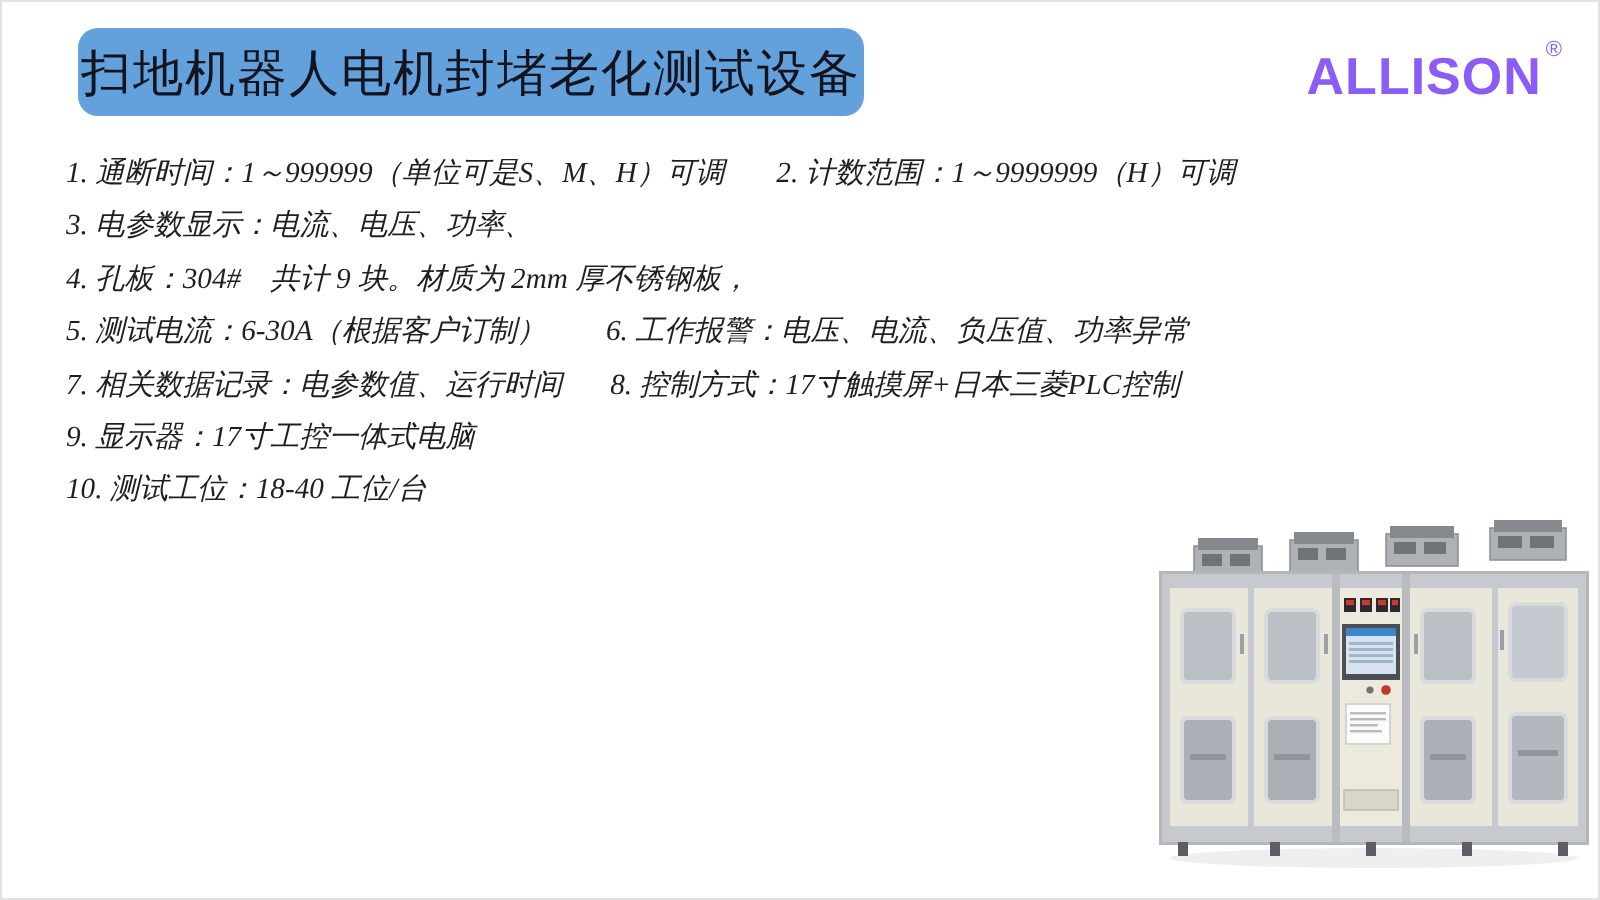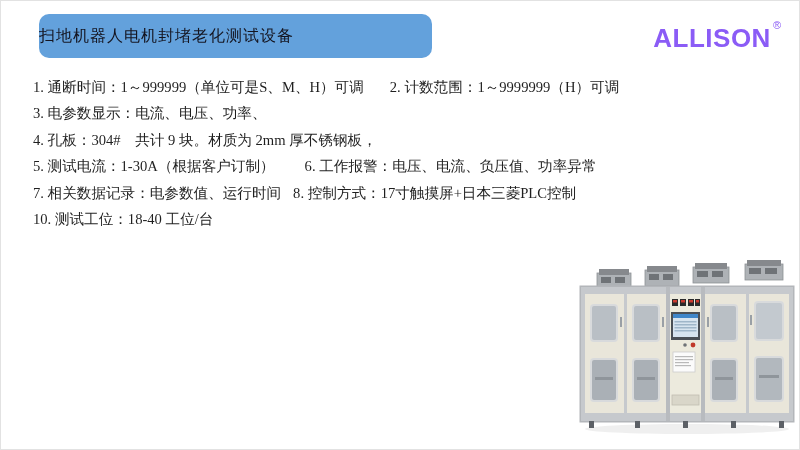--- a/index.html
+++ b/index.html
@@ -11,22 +11,22 @@
     position: relative;
     overflow: hidden;
     border: 1px solid #e2e2e2;
   }
   .title-badge {
     position: absolute;
     left: 38px; top: 13px;
     width: 393px; height: 44px;
     background: #63a1dc;
     border-radius: 10px;
-    display: flex; align-items: center; 
-    font-size: 16px;
+    display: flex; align-items: center; justify-content: center;
+    font-size: 25px;
     letter-spacing: 1px;
     color: #14141f;
   }
   .logo {
     position: absolute;
     right: 18px; top: 22px;
     display: flex; align-items: flex-start;
     font-family: "Liberation Sans", "DejaVu Sans", sans-serif;
     color: #8b5cf6;
     font-weight: bold;
@@ -42,30 +42,30 @@
     line-height: 22.4px;
   }
   .sec-heading { margin-bottom: 0; }
   .sec-heading .num { margin-right: 10px; }
   .overview-para {
     text-align: justify;
     text-indent: 8px;
     margin-bottom: 2px;
   }
   .params-heading { margin-top: 1px; }
-  .params-list { margin-top: 3px; }
+  .params-list { margin-top: 3px; font-style: italic; }
   .param-row {
     padding-left: 12px;
     line-height: 26.4px;
     white-space: nowrap;
   }
   .param-row .right { display: inline-block; }
   .gap-a { margin-left: 26px; }
   .gap-b { margin-left: 30px; }
-  .gap-c { margin-left: 12px; }
+  .gap-c { margin-left: 24px; }
   .equipment {
     position: absolute;
     left: 572px; top: 256px;
     width: 228px; height: 192px;
   }
 </style>
 </head>
 <body>
 
 <div class="title-badge">
@@ -84,24 +84,27 @@
     <div class="param-row">
       <span>1. 通断时间：1～999999（单位可是S、M、H）可调</span><span class="right gap-a">2. 计数范围：1～9999999（H）可调</span>
     </div>
     <div class="param-row">
       <span>3. 电参数显示：电流、电压、功率、</span>
     </div>
     <div class="param-row">
       <span>4. 孔板：304#　共计 9 块。材质为 2mm 厚不锈钢板，</span>
     </div>
     <div class="param-row">
-      <span>5. 测试电流：1-30A（根据客户订制）</span><span class="right gap-b">6. 工作报警：电压、电流、负压值、功率异常</span>
+      <span>5. 测试电流：6-30A（根据客户订制）</span><span class="right gap-b">6. 工作报警：电压、电流、负压值、功率异常</span>
     </div>
     <div class="param-row">
       <span>7. 相关数据记录：电参数值、运行时间</span><span class="right gap-c">8. 控制方式：17寸触摸屏+日本三菱PLC控制</span>
+    </div>
+    <div class="param-row">
+      <span>9. 显示器：17寸工控一体式电脑</span>
     </div>
     <div class="param-row">
       <span>10. 测试工位：18-40 工位/台</span>
     </div>
   </div>
 </div>
 
 <svg class="equipment" viewBox="0 0 228 192" xmlns="http://www.w3.org/2000/svg" aria-hidden="true">
 
   <ellipse cx="114" cy="172" rx="102" ry="5" fill="#efefef"></ellipse>

